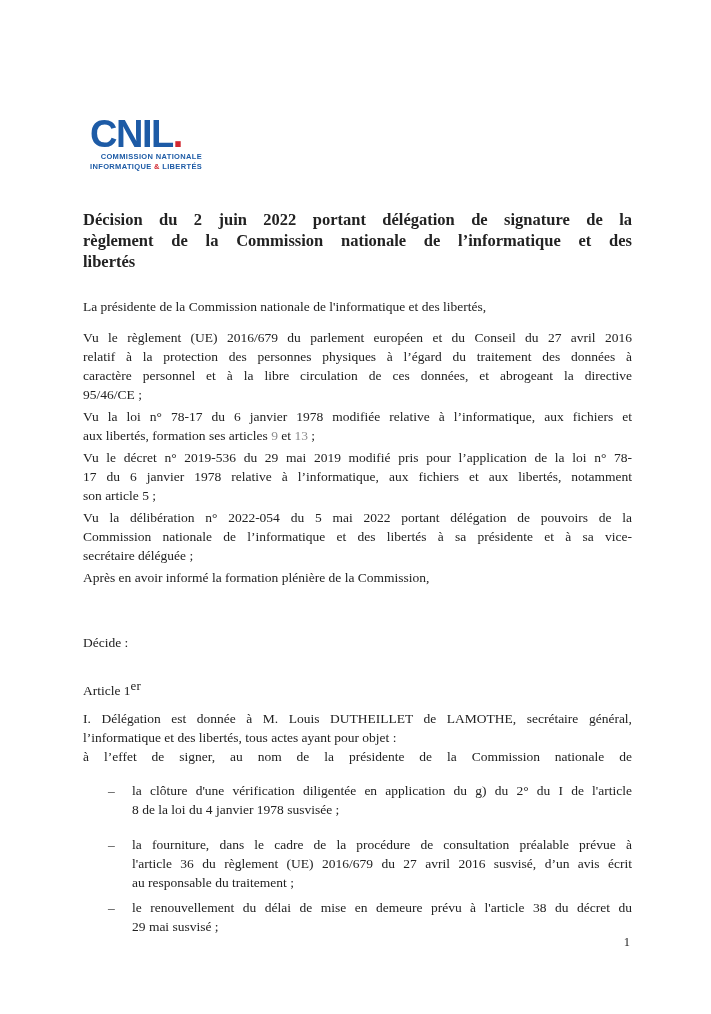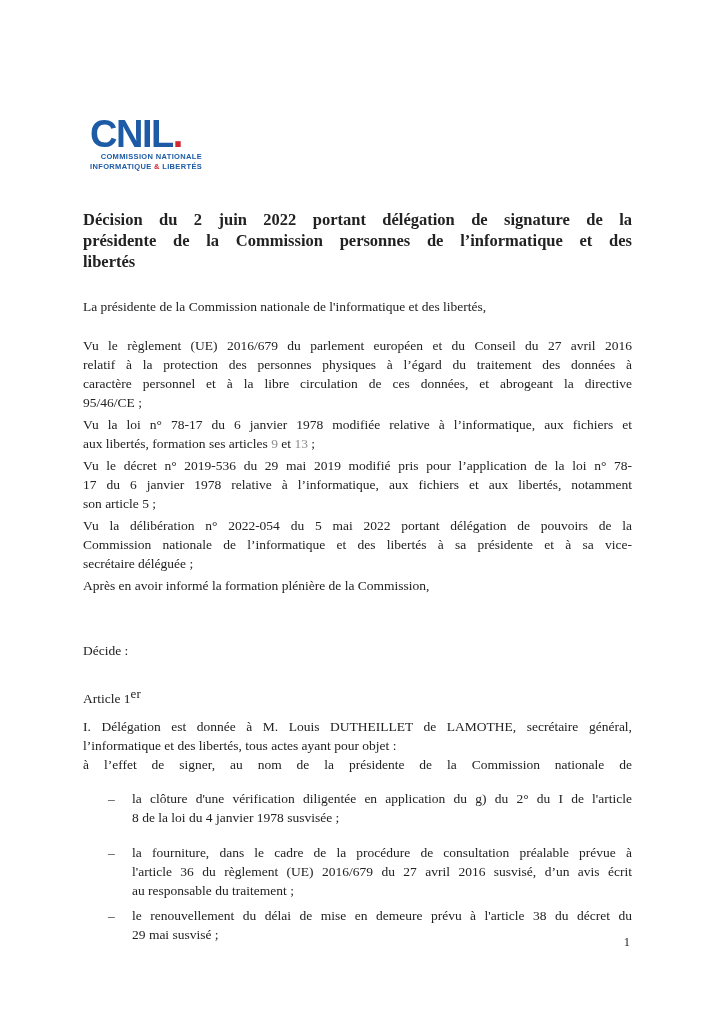--- a/index.html
+++ b/index.html
@@ -34,21 +34,21 @@
   .logo-amp{color:var(--brand-red);}
   
   .content{position:absolute;left:83px;top:0;width:549px;}
   .title{
     margin:209px 0 0 0;padding:0;
     font-size:16.5px;font-weight:bold;line-height:21px;
   }
   .para{margin:0;padding:0;font-size:13.5px;line-height:19px;}
   .line{white-space:nowrap;text-align:left;}
   .jl{text-align:justify;text-align-last:justify;}
-  .mt25{margin-top:25px;} .mt4{margin-top:20px;} .mt3{margin-top:3px;}
+  .mt25{margin-top:25px;} .mt4{margin-top:12px;} .mt3{margin-top:3px;}
   .mt46{margin-top:46px;} .mt29{margin-top:29px;} .mt9{margin-top:9px;}
   .mt15{margin-top:15px;} .mt16{margin-top:16px;} .mt6{margin-top:6px;}
   .ref-link{color:var(--link-gray);}
   sup{font-size:13px;line-height:0;}
   
   .bullet{position:relative;padding-left:49px;}
   .dash{position:absolute;left:25px;top:0;}
   
   .pagenum{
     position:absolute;top:935px;left:0;width:630px;
@@ -63,21 +63,21 @@
   <div class="logo">
     <div class="logo-word"><span>CNIL</span><span class="logo-dot">.</span></div>
     <div class="logo-sub">COMMISSION NATIONALE</div>
     <div class="logo-sub"><span>INFORMATIQUE </span><span class="logo-amp">&amp;</span><span> LIBERTÉS</span></div>
   </div>
 
   <div class="content">
 
     <h1 class="title">
       <div class="line jl">Décision du 2 juin 2022 portant délégation de signature de la</div>
-      <div class="line jl">présidente de la Commission personnes de l’informatique et des</div>
+      <div class="line jl">règlement de la Commission nationale de l’informatique et des</div>
       <div class="line">libertés</div>
     </h1>
 
     <div class="para mt25">
       <div class="line">La présidente de la Commission nationale de l'informatique et des libertés,</div>
     </div>
 
     <div class="para mt4">
       <div class="line jl">Vu le règlement (UE) 2016/679 du parlement européen et du Conseil du 27 avril 2016</div>
       <div class="line jl">relatif à la protection des personnes physiques à l’égard du traitement des données à</div>

